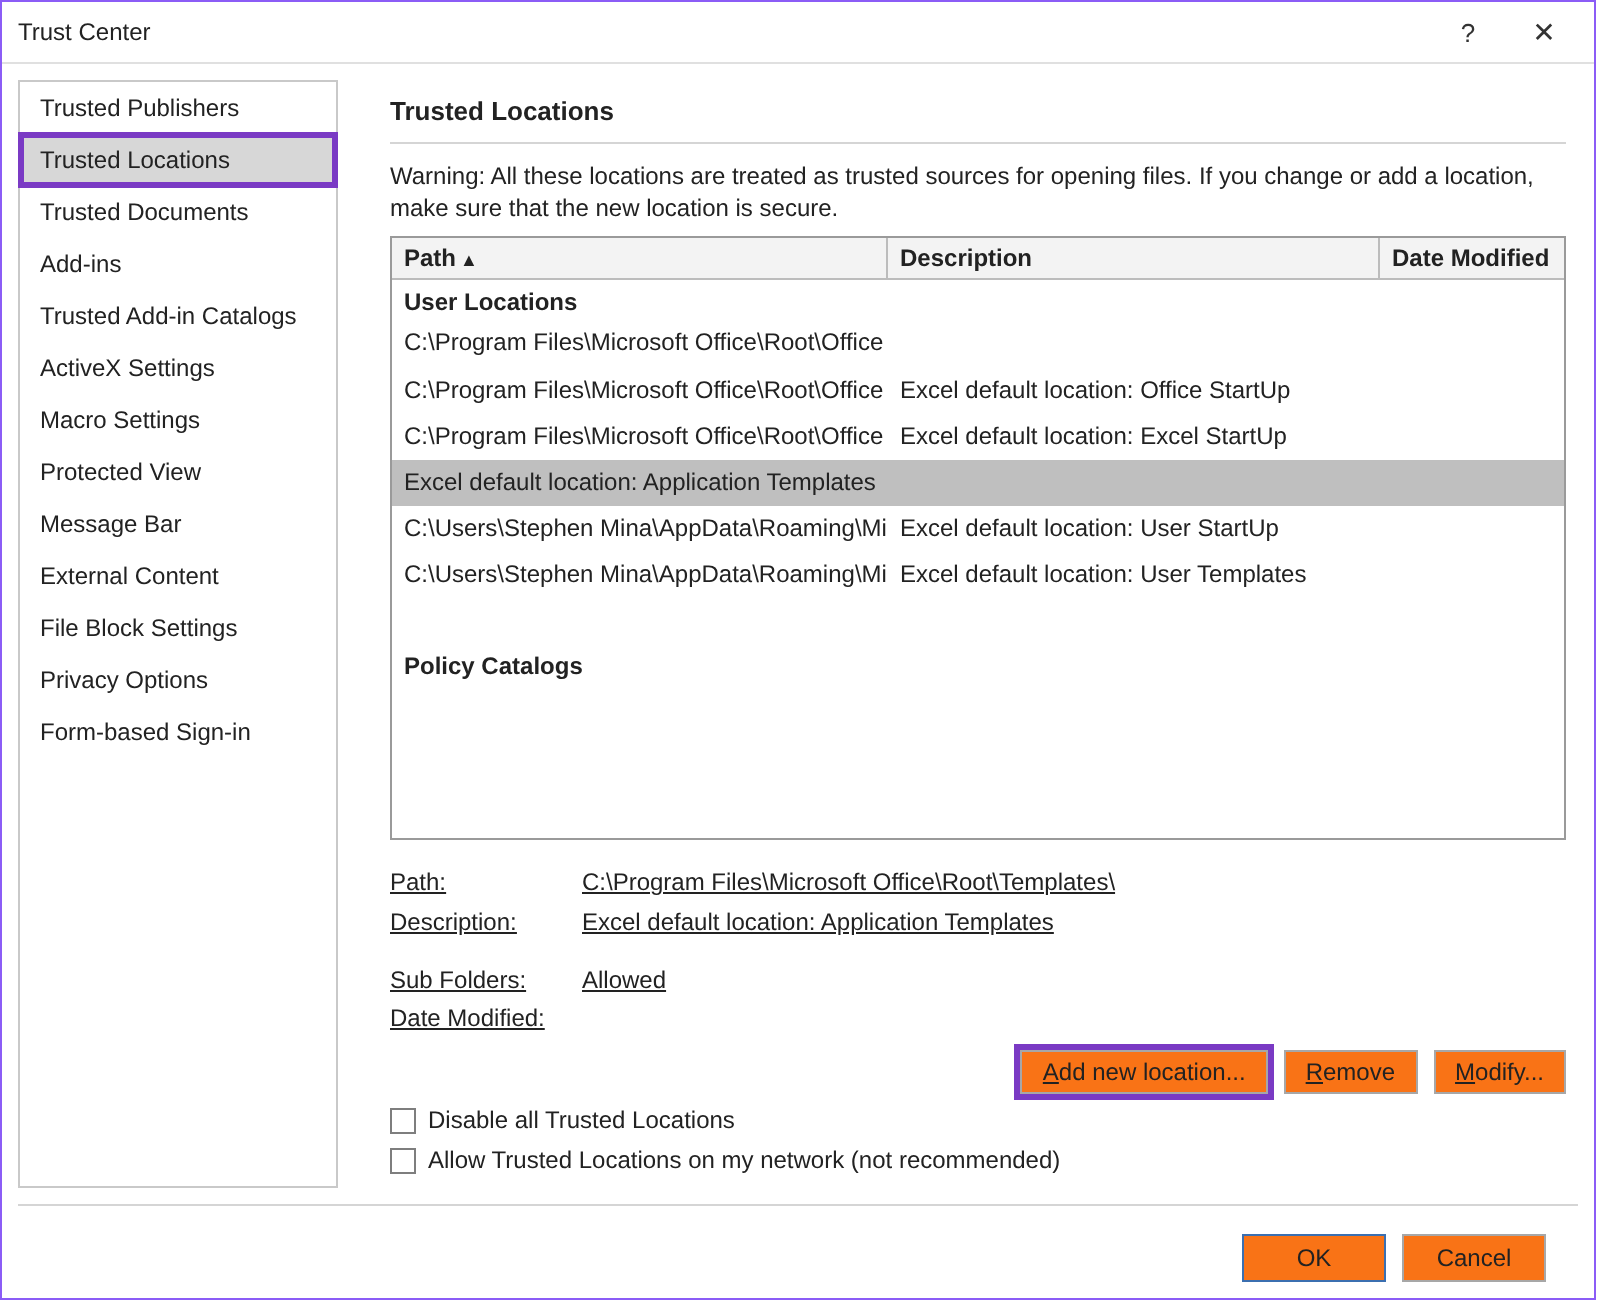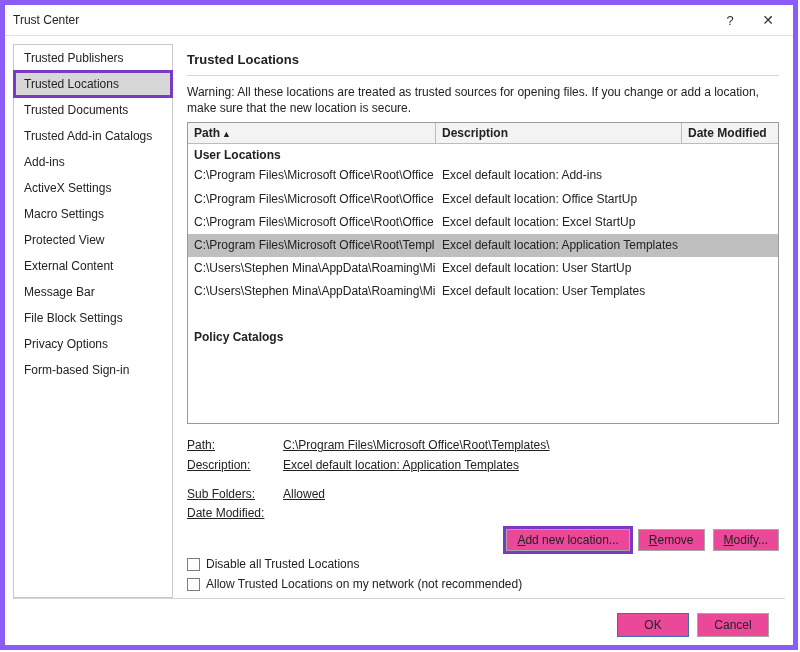--- a/index.html
+++ b/index.html
@@ -7,21 +7,21 @@
     padding: 0;
     font-family: "Segoe UI", Tahoma, sans-serif;
     font-size: 12px;
     color: #222;
     background: #fff;
     width: 800px;
     height: 652px;
     overflow: hidden;
   }
   .window {
-    border: 5px solid #8b5cf6;
+    border: 1px solid #8b5cf6;
     width: 798px;
     height: 650px;
     box-sizing: border-box;
     position: relative;
     background: #fff;
   }
   .titlebar {
     display: flex;
     align-items: center;
     height: 30px;
@@ -40,20 +40,21 @@
     justify-content: center;
     font-size: 13px;
     color: #333;
   }
   .titlebar .close .x {
     font-size: 14px;
   }
   .body {
     display: flex;
     height: 570px;
+    gap: 12px;
   }
   .sidebar {
     width: 160px;
     border: 1px solid #c9c9c9;
     margin: 8px 0 8px 8px;
     box-sizing: border-box;
     background: #fff;
   }
   .sidebar-item {
     padding: 6px 10px;
@@ -141,21 +142,21 @@
   .details-label.u { text-decoration: underline; text-underline-offset: 1px;}
   .button-row {
     display: flex;
     justify-content: flex-end;
     align-items: center;
     gap: 8px;
     margin-top: 6px;
   }
   .btn {
     border: 1px solid #a7a7a7;
-    background: #ec4899;
+    background: #f97316;
     padding: 3px 10px;
     font-size: 12px;
     font-family: inherit;
     min-width: 64px;
     text-align: center;
     color: #222;
   }
   .btn.primary-highlight {
     outline: 3px solid #7a3ac4;
     outline-offset: 0px;
@@ -209,27 +210,27 @@
     <div class="close">
       <span class="x">✕</span>
     </div>
   </div>
 
   <div class="body">
     <div class="sidebar">
       <div class="sidebar-item">Trusted Publishers</div>
       <div class="sidebar-item selected highlight">Trusted Locations</div>
       <div class="sidebar-item">Trusted Documents</div>
+      <div class="sidebar-item">Add-ins</div>
       <div class="sidebar-item">Trusted Add-in Catalogs</div>
-      <div class="sidebar-item">Add-ins</div>
       <div class="sidebar-item">ActiveX Settings</div>
       <div class="sidebar-item">Macro Settings</div>
       <div class="sidebar-item">Protected View</div>
+      <div class="sidebar-item">Message Bar</div>
       <div class="sidebar-item">External Content</div>
-      <div class="sidebar-item">Message Bar</div>
       <div class="sidebar-item">File Block Settings</div>
       <div class="sidebar-item">Privacy Options</div>
       <div class="sidebar-item">Form-based Sign-in</div>
     </div>
 
     <div class="main">
       <div class="heading">Trusted Locations</div>
       <div class="warning">Warning: All these locations are treated as trusted sources for opening files.  If you change or add a location, make sure that the new location is secure.</div>
 
       <div class="datagrid">
@@ -237,32 +238,30 @@
           <div class="col path">
             <span>Path</span><span class="sort-arrow">▲</span>
           </div>
           <div class="col desc">Description</div>
           <div class="col date">Date Modified</div>
         </div>
         <div class="dg-body">
           <div class="section-title">User Locations</div>
           <div class="dg-row">
             <div class="cell path">C:\Program Files\Microsoft Office\Root\Office</div>
-            <div class="cell desc">Excel default location: Add-ins</div>
           </div>
           <div class="dg-row">
             <div class="cell path">C:\Program Files\Microsoft Office\Root\Office</div>
             <div class="cell desc">Excel default location: Office StartUp</div>
           </div>
           <div class="dg-row">
             <div class="cell path">C:\Program Files\Microsoft Office\Root\Office</div>
             <div class="cell desc">Excel default location: Excel StartUp</div>
           </div>
           <div class="dg-row selected">
-            <div class="cell path">C:\Program Files\Microsoft Office\Root\Templ</div>
             <div class="cell desc">Excel default location: Application Templates</div>
           </div>
           <div class="dg-row">
             <div class="cell path">C:\Users\Stephen Mina\AppData\Roaming\Mi</div>
             <div class="cell desc">Excel default location: User StartUp</div>
           </div>
           <div class="dg-row">
             <div class="cell path">C:\Users\Stephen Mina\AppData\Roaming\Mi</div>
             <div class="cell desc">Excel default location: User Templates</div>
           </div>

